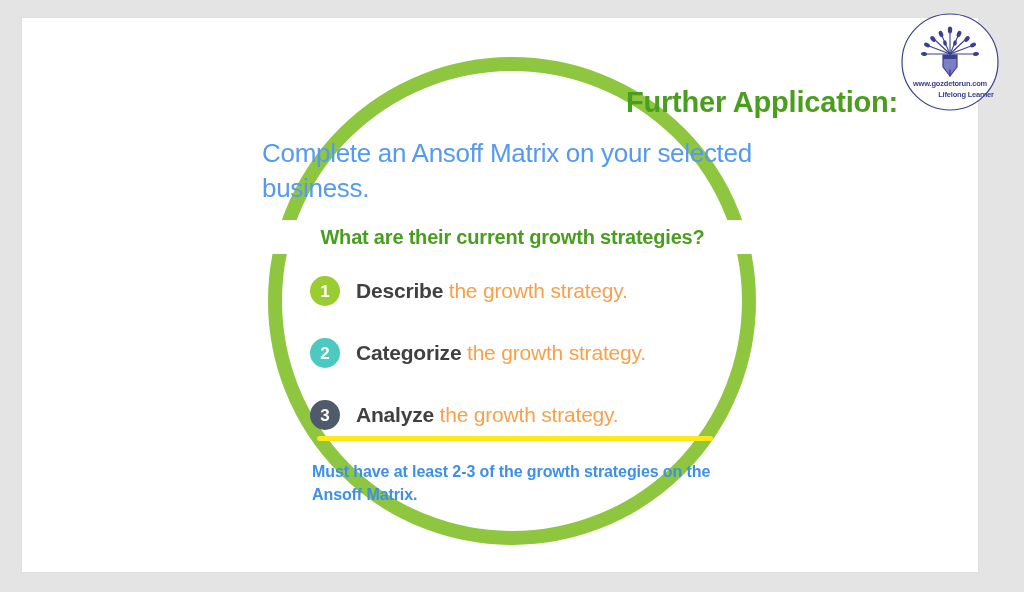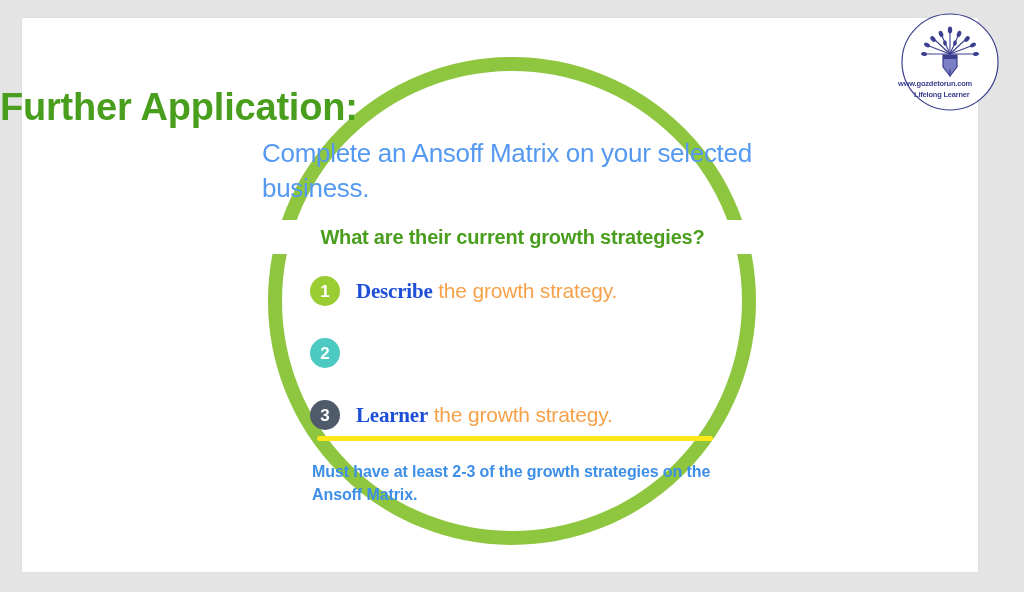--- a/index.html
+++ b/index.html
@@ -41,22 +41,22 @@
     left: 0;
     top: 0;
     width: 1024px;
     height: 592px;
   }
   .title {
     position: absolute;
     left: 0;
     top: 86px;
     width: 898px;
-    text-align: left;
-    font-size: 38px;
+    text-align: right;
+    font-size: 29px;
     font-weight: bold;
     color: #4a9e1e;
     letter-spacing: -0.2px;
   }
   .subtitle {
     position: absolute;
     left: 262px;
     top: 136px;
     width: 500px;
     text-align: left;
@@ -108,22 +108,21 @@
   }
   .step-text {
     margin-left: 16px;
     font-size: 21px;
     color: #f7a14a;
     letter-spacing: -0.2px;
     white-space: nowrap;
   }
   .step-text .kw {
     font-weight: bold;
-    color: #1d4ed8;
-    font-family: Liberation Serif, serif;
+    color: #404040;
   }
   .divider {
     position: absolute;
     left: 317px;
     top: 436px;
     width: 396px;
     height: 5px;
     background: #ffe81a;
     border-radius: 3px;
   }
@@ -144,21 +143,21 @@
     position: absolute;
     left: 898px;
     top: 10px;
     width: 104px;
     height: 104px;
   }
   .logo svg { display: block; }
   .logo-url, .logo-tag {
     position: absolute;
     width: 104px;
-    text-align: left;
+    text-align: center;
     color: #3b3f8f;
     font-weight: bold;
     letter-spacing: -0.2px;
   }
   .logo-url { top: 69px; left: 0; font-size: 7.5px; }
   .logo-tag { top: 80px; left: 16px; font-size: 7.5px; }
 </style>
 </head>
 <body>
 
@@ -180,25 +179,26 @@
 
     <div class="steps">
 
       <div class="step">
         <span class="step-badge" id="badge-0" style="background: rgb(154, 205, 50);">1</span>
         <span class="step-text"><span class="kw">Describe</span><span> the growth strategy.</span></span>
       </div>
 
       <div class="step">
         <span class="step-badge" id="badge-1" style="background: rgb(76, 201, 192);">2</span>
+        <span class="step-text"><span class="kw">Categorize</span><span> the growth strategy.</span></span>
       </div>
 
       <div class="step">
         <span class="step-badge" id="badge-2" style="background: rgb(79, 91, 107);">3</span>
-        <span class="step-text"><span class="kw">Learner</span><span> the growth strategy.</span></span>
+        <span class="step-text"><span class="kw">Analyze</span><span> the growth strategy.</span></span>
       </div>
 
     </div>
 
     <div class="divider"></div>
 
     <div class="footnote">Must have at least 2-3 of the growth strategies on the Ansoff Matrix.</div>
 
     <div class="logo">
       <svg width="104" height="104" viewBox="0 0 104 104">

